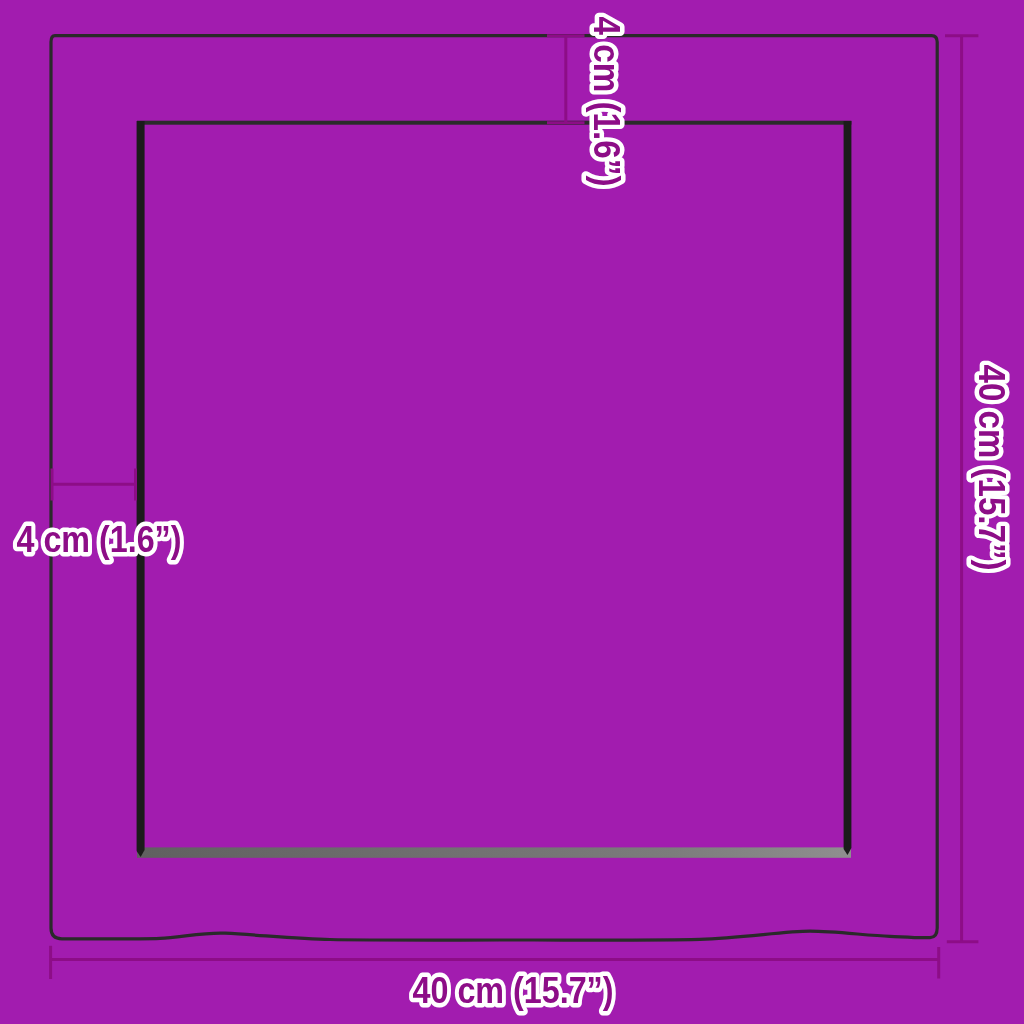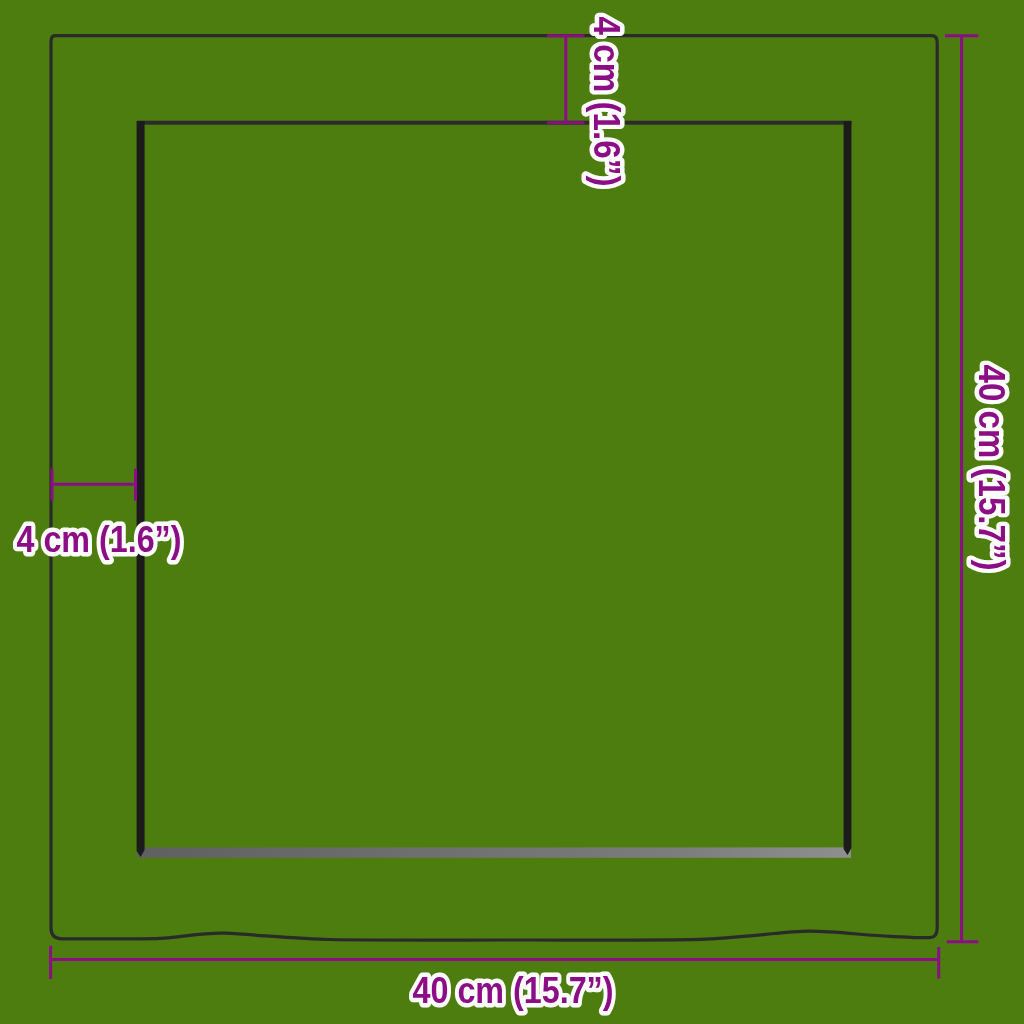--- a/index.html
+++ b/index.html
@@ -1,16 +1,16 @@
 <!DOCTYPE html>
 <html><head>
 <meta charset="utf-8">
 <style>
   html,body{margin:0;padding:0;background:#ffffff;}
-  #stage{position:relative;width:1024px;height:1024px;background:#4d7c0f;overflow:hidden;
+  #stage{position:relative;width:1024px;height:1024px;background:#a21caf;overflow:hidden;
          font-family:"Liberation Sans", sans-serif;}
   svg{display:block;}
 </style>
 </head>
 <body>
 <div id="stage">
 <svg width="1024" height="1024" viewBox="0 0 1024 1024" xmlns="http://www.w3.org/2000/svg">
 
   <path d="M 55,35.7
            H 931.5

